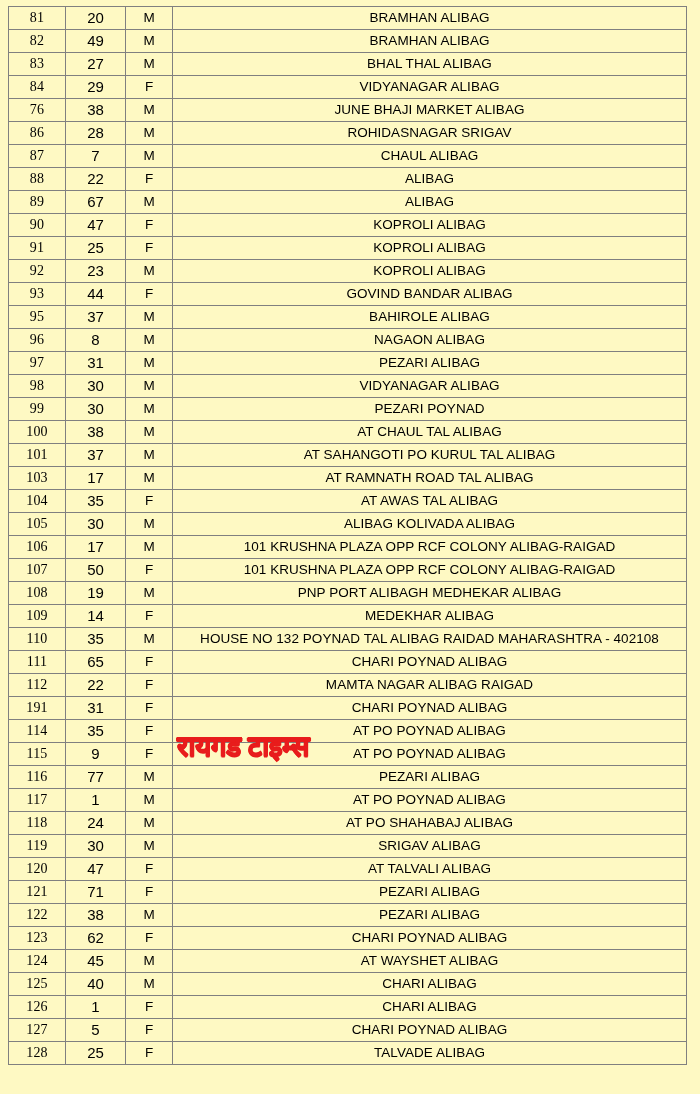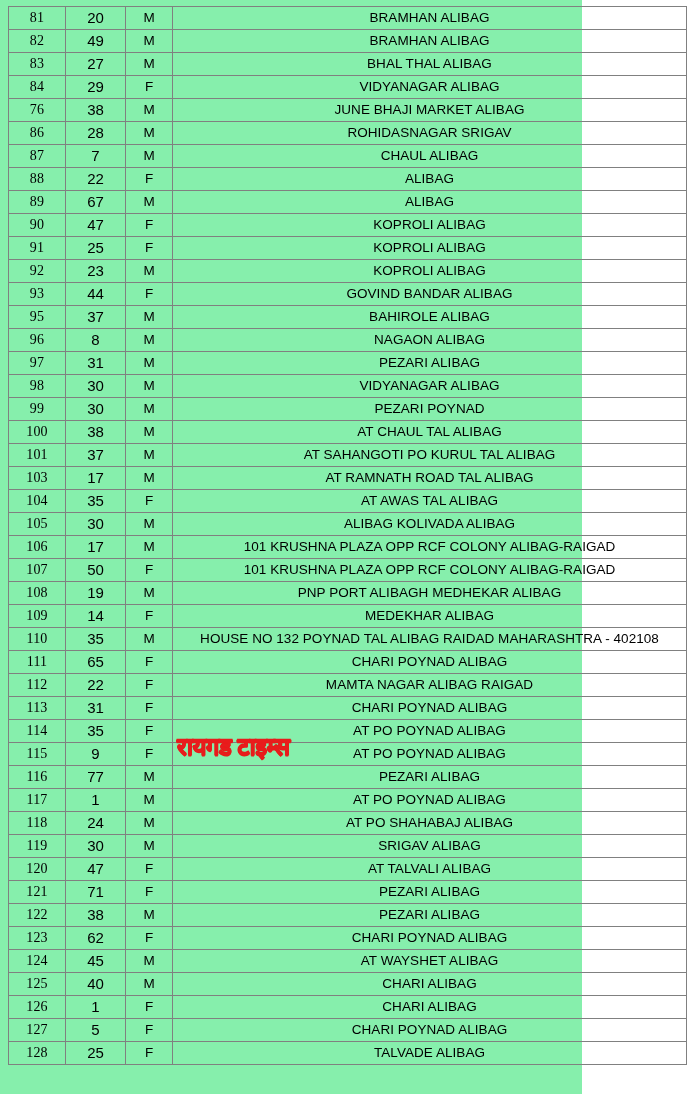--- a/index.html
+++ b/index.html
@@ -11,23 +11,23 @@
   body {
     width: 700px;
     height: 1094px;
     overflow: hidden;
     font-family: "Liberation Sans", sans-serif;
     -webkit-font-smoothing: antialiased;
   }
 
   #page {
     position: relative;
-    width: 582px;
+    width: 700px;
     height: 1094px;
-    background: #86efac;
+    background: #fef9c3;
   }
 
   table.register {
     position: absolute;
     left: 8px;
     top: 6px;
     width: 678px;
     border-collapse: collapse;
     table-layout: fixed;
   }
@@ -70,21 +70,21 @@
   }
 
   
   #watermark {
     position: absolute;
     left: 177px;
     top: 734px;
     z-index: 10;
     color: #e81c1c;
     font-family: "Liberation Sans", "DejaVu Sans", sans-serif;
-    font-size: 24px;
+    font-size: 28px;
     font-weight: bold;
     line-height: 26px;
     letter-spacing: -0.5px;
     white-space: nowrap;
     text-shadow:
        0.6px 0 0 #e81c1c,
       -0.6px 0 0 #e81c1c,
        0 0.6px 0 #e81c1c,
        0 -0.6px 0 #e81c1c;
   }
@@ -276,21 +276,21 @@
           <td class="sex">F</td>
           <td class="addr">CHARI POYNAD ALIBAG</td>
         </tr>
         <tr>
           <td class="sr">112</td>
           <td class="age">22</td>
           <td class="sex">F</td>
           <td class="addr">MAMTA NAGAR ALIBAG RAIGAD</td>
         </tr>
         <tr>
-          <td class="sr">113</td>
+          <td class="sr">191</td>
           <td class="age">31</td>
           <td class="sex">F</td>
           <td class="addr">CHARI POYNAD ALIBAG</td>
         </tr>
         <tr>
           <td class="sr">114</td>
           <td class="age">35</td>
           <td class="sex">F</td>
           <td class="addr">AT PO POYNAD ALIBAG</td>
         </tr>

